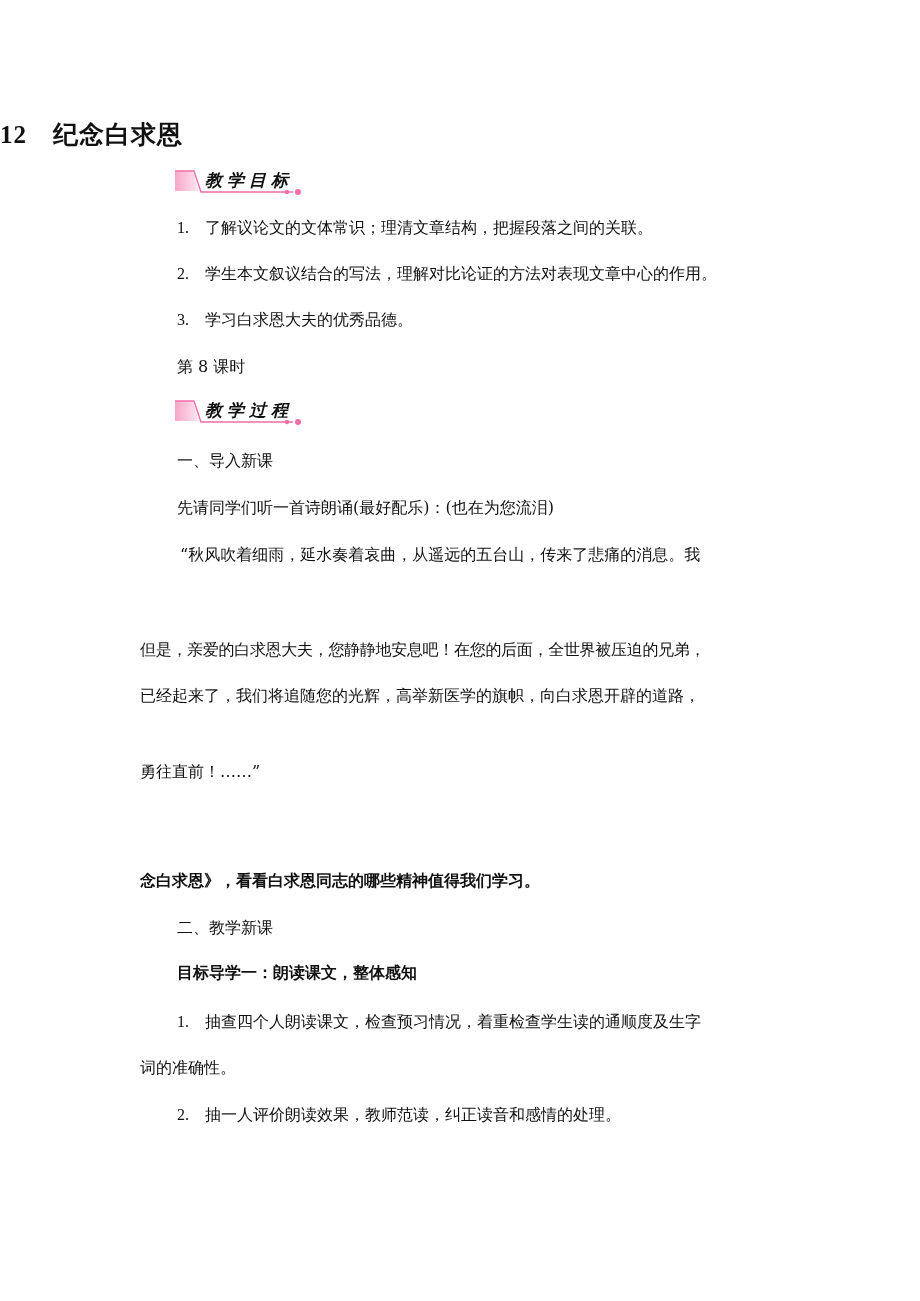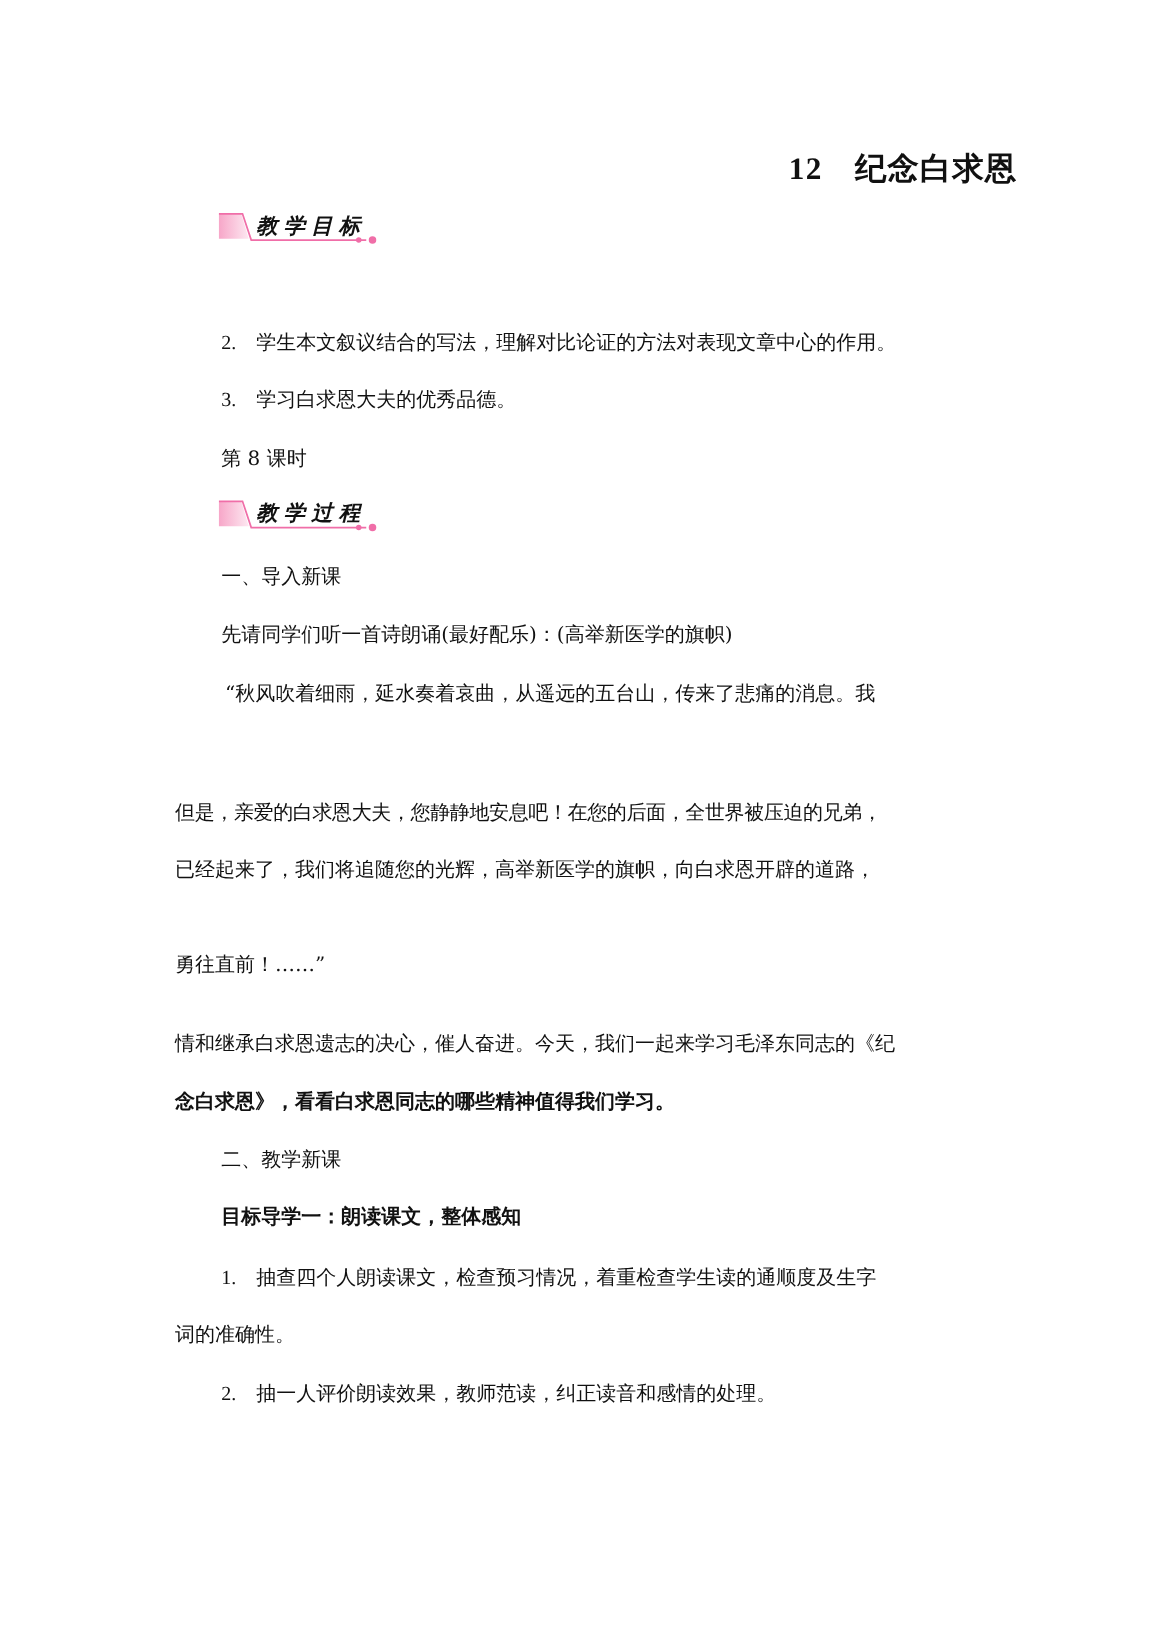--- a/index.html
+++ b/index.html
@@ -19,21 +19,21 @@
       position: absolute;
       left: 0; top: 0;
       width: 920px;
       height: 1301px;
     }
     .title {
       position: absolute;
       top: 118px;
       left: 0;
       width: 814px;
-      text-align: right;
+      text-align: left;
       font-family: "DejaVu Sans", "Liberation Sans", sans-serif;
       font-weight: bold;
       font-size: 25px;
       letter-spacing: 1px;
     }
     .title .num {
       font-family: "Liberation Serif", serif;
       font-weight: bold;
       margin-right: 26px;
     }
@@ -89,20 +89,23 @@
         </linearGradient>
       </defs>
       <polygon points="0,4 18,4 24,24 0,24" fill="url(#pg1)"></polygon>
       <polyline points="0,4 19,4 26,25 118,25" fill="none" stroke="#f06ea8" stroke-width="1.4"></polyline>
       <circle cx="112" cy="25" r="2.2" fill="#f06ea8"></circle>
       <circle cx="123" cy="25" r="3" fill="#f06ea8"></circle>
     </svg>
     <span class="label">教学目标</span>
   </div>
 
+  <div class="line" style="left:177px; top:218px;">
+    <span class="num-prefix">1.</span><span>了解议论文的文体常识；理清文章结构，把握段落之间的关联。</span>
+  </div>
   <div class="line" style="left:177px; top:264px;">
     <span class="num-prefix">2.</span><span>学生本文叙议结合的写法，理解对比论证的方法对表现文章中心的作用。</span>
   </div>
   <div class="line" style="left:177px; top:310px;">
     <span class="num-prefix">3.</span><span>学习白求恩大夫的优秀品德。</span>
   </div>
 
   <div class="line" style="left:177px; top:357px;">第  8 课时</div>
 
   <div class="banner" style="top:397px;">
@@ -115,28 +118,27 @@
       </defs>
       <polygon points="0,4 18,4 24,24 0,24" fill="url(#pg2)"></polygon>
       <polyline points="0,4 19,4 26,25 118,25" fill="none" stroke="#f06ea8" stroke-width="1.4"></polyline>
       <circle cx="112" cy="25" r="2.2" fill="#f06ea8"></circle>
       <circle cx="123" cy="25" r="3" fill="#f06ea8"></circle>
     </svg>
     <span class="label">教学过程</span>
   </div>
 
   <div class="line" style="left:177px; top:451px;">一、导入新课</div>
-  <div class="line" style="left:177px; top:498px;">先请同学们听一首诗朗诵(最好配乐)：(高举新医学的旗帜)</div>
+  <div class="line" style="left:177px; top:498px;">先请同学们听一首诗朗诵(最好配乐)：(也在为您流泪)</div>
 
   <div class="line" style="left:180px; top:545px;">“秋风吹着细雨，延水奏着哀曲，从遥远的五台山，传来了悲痛的消息。我</div>
   <div class="line" style="left:140px; top:640px; letter-spacing:-0.3px;">但是，亲爱的白求恩大夫，您静静地安息吧！在您的后面，全世界被压迫的兄弟，</div>
   <div class="line" style="left:140px; top:686px;">已经起来了，我们将追随您的光辉，高举新医学的旗帜，向白求恩开辟的道路，</div>
   <div class="line" style="left:140px; top:762px;">勇往直前！……”</div>
 
-  <div class="line" style="left:140px; top:825px;">情和继承白求恩遗志的决心，催人奋进。今天，我们一起来学习毛泽东同志的《纪</div>
   <div class="line" style="left:140px; top:871px;font-weight:bold;">念白求恩》，看看白求恩同志的哪些精神值得我们学习。</div>
 
   <div class="line" style="left:177px; top:918px;">二、教学新课</div>
   <div class="line sans" style="left:177px; top:963px;">目标导学一：朗读课文，整体感知</div>
 
   <div class="line" style="left:177px; top:1012px;">
     <span class="num-prefix">1.</span><span>抽查四个人朗读课文，检查预习情况，着重检查学生读的通顺度及生字</span>
   </div>
   <div class="line" style="left:140px; top:1058px;">词的准确性。</div>
   <div class="line" style="left:177px; top:1105px;">

